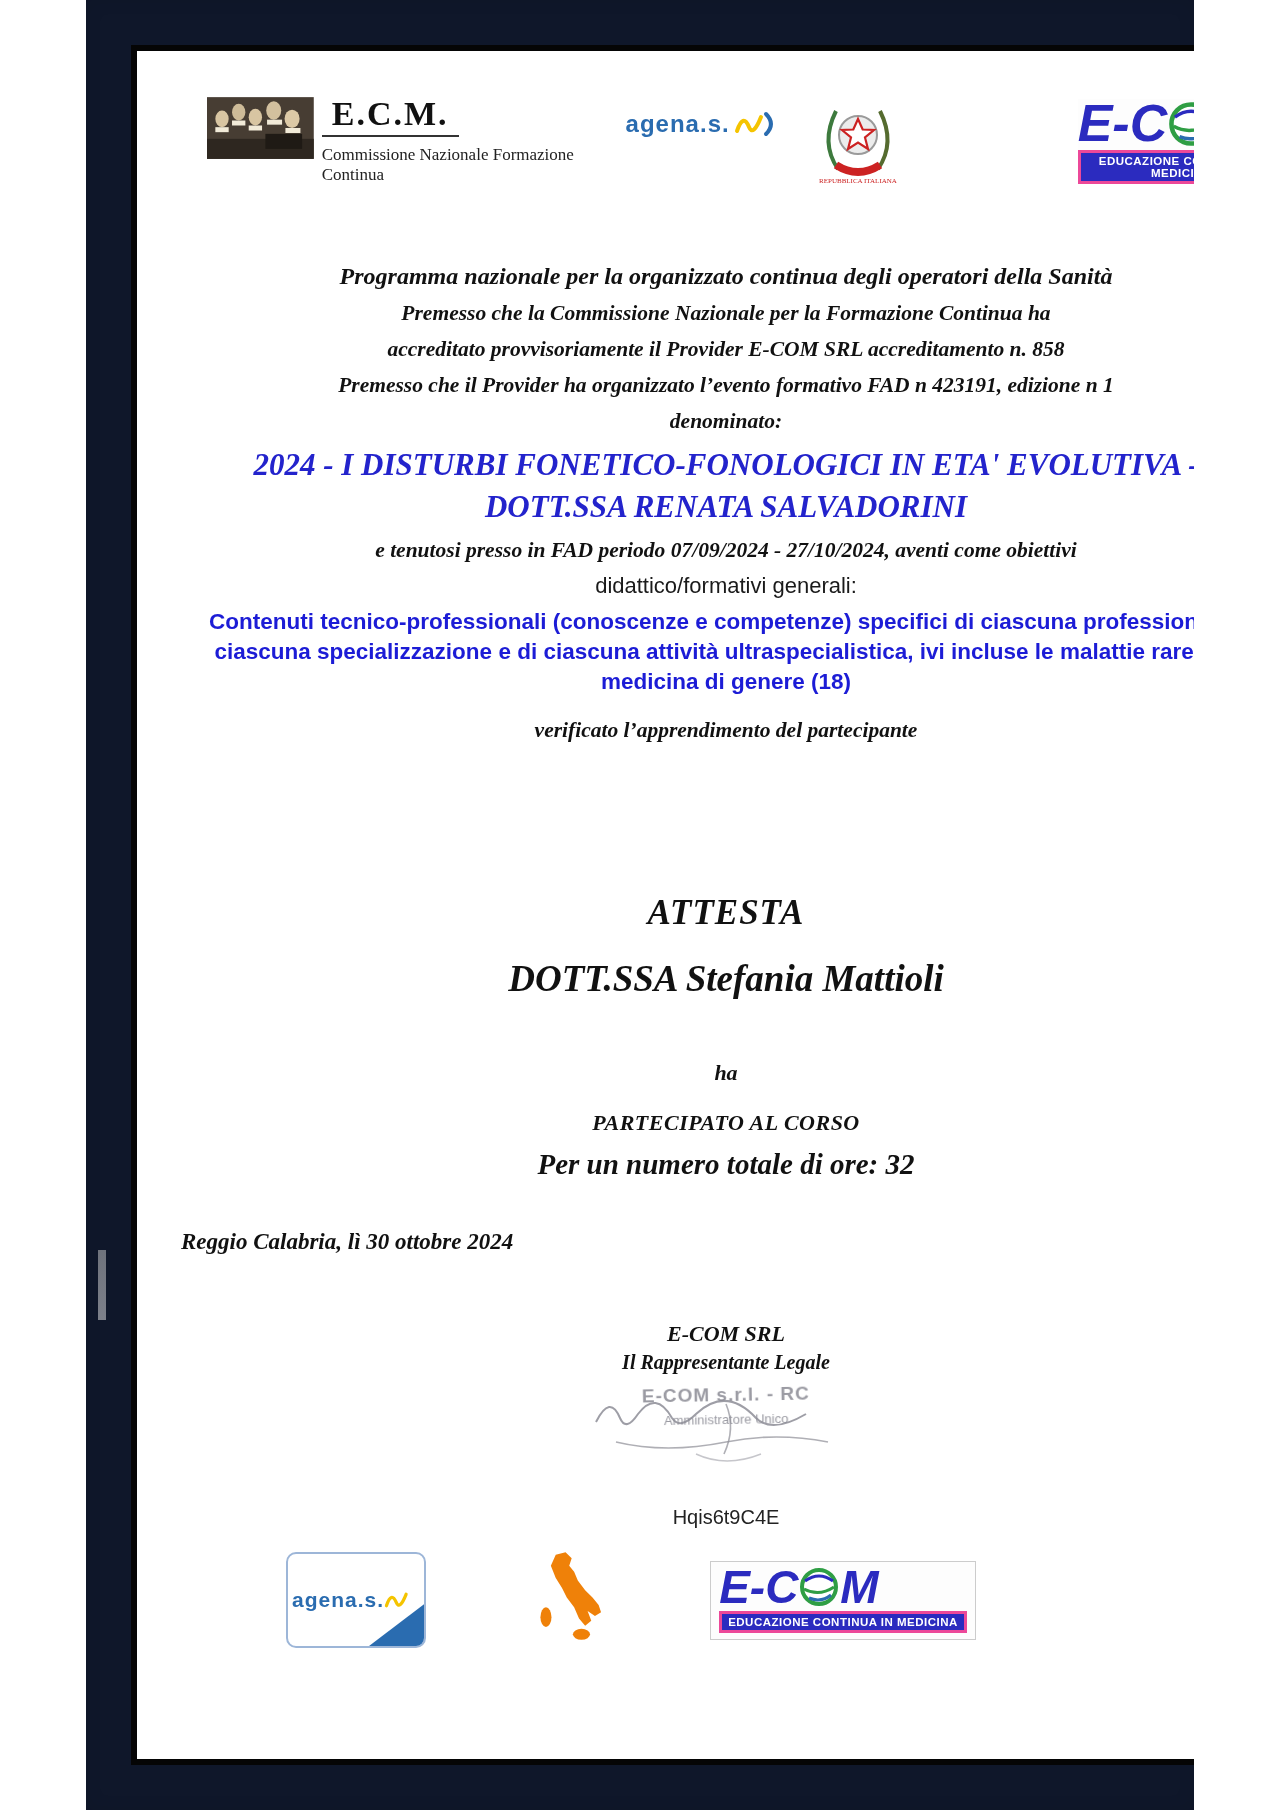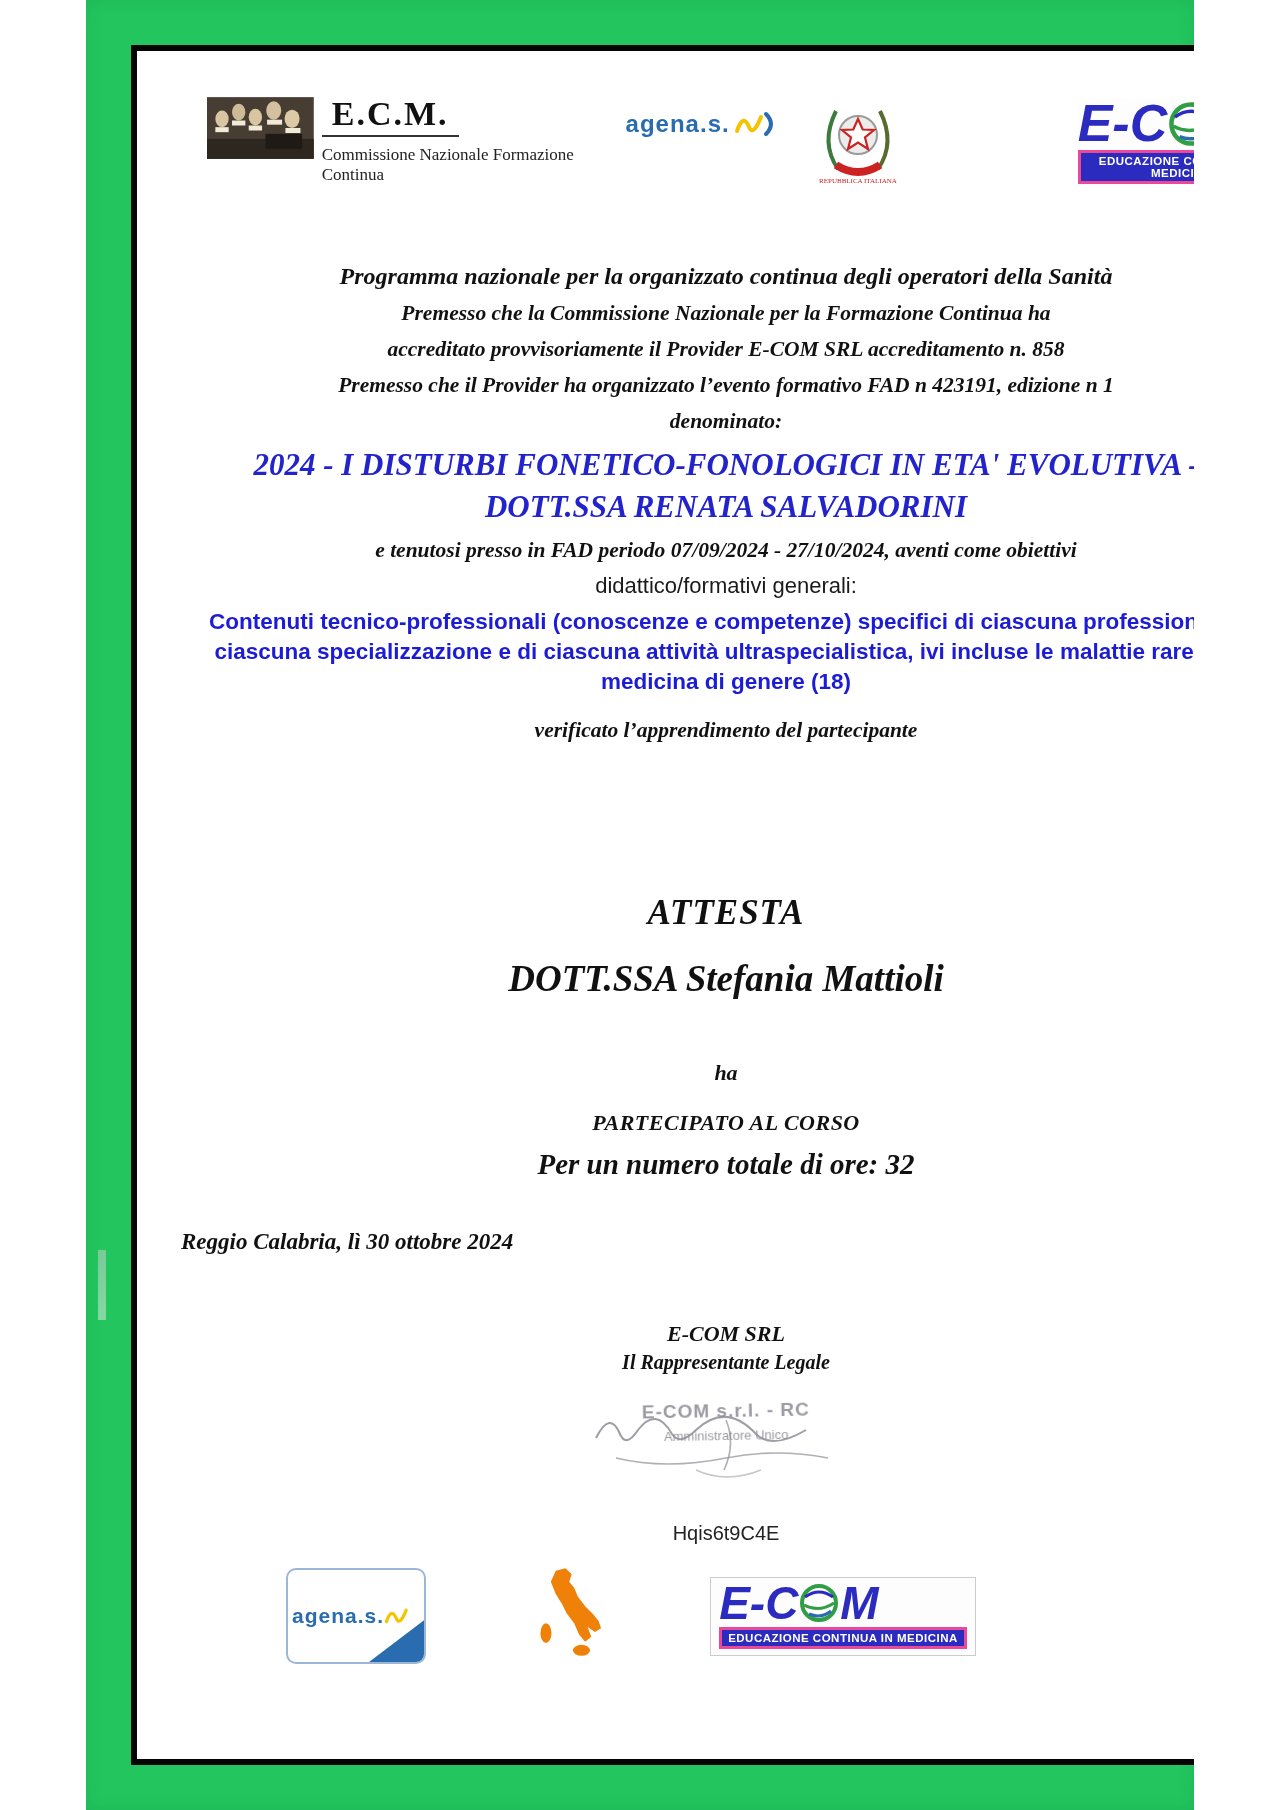--- a/index.html
+++ b/index.html
@@ -2,21 +2,21 @@
 <html><head>
 <meta charset="utf-8">
 <style>
   * { margin: 0; padding: 0; box-sizing: border-box; }
   html, body { background: #ffffff; }
   .page {
     position: relative;
     width: 1108px;
     height: 1810px;
     margin: 0 auto;
-    background: #22c55e;
+    background: #0f172a;
     font-family: "Liberation Serif", serif;
     color: #111111;
     overflow: hidden;
     box-shadow: inset 0 0 18px rgba(0,0,0,0.08);
   }
   .frame {
     position: absolute;
     left: 45px; top: 45px;
     width: 1190px; height: 1720px;
     border: 6px solid #050505;
@@ -84,21 +84,21 @@
   .participant { font-size: 37px; margin-top: 24px; }
   .ha { font-size: 22px; margin-top: 60px; }
   .participated { font-size: 22px; margin-top: 24px; letter-spacing: 0.5px; }
   .hours { font-size: 29px; margin-top: 12px; }
   .place-date { font-size: 23px; margin-top: 48px; text-align: left; padding-left: 14px; }
 
   .company { font-size: 22px; margin-top: 66px; }
   .role { font-size: 20px; margin-top: 4px; }
 
   
-  .stamp-wrap { position: relative; width: 360px; height: 92px; margin: 26px auto 0 auto; }
+  .stamp-wrap { position: relative; width: 360px; height: 92px; margin: 10px auto 0 auto; }
   .stamp-text {
     font-family: "Liberation Sans", sans-serif;
     color: #9b9ba3; text-align: center; transform: rotate(-1deg);
     filter: blur(0.4px);
   }
   .stamp-l1 { font-size: 19px; font-weight: bold; letter-spacing: 1px; }
   .stamp-l2 { font-size: 13px; margin-top: 6px; }
   .sig-svg { position: absolute; left: 30px; top: 0; width: 300px; height: 92px; }
 
   .code { font-family: "Liberation Sans", sans-serif; font-size: 20px; margin-top: 30px; color: #222; }

